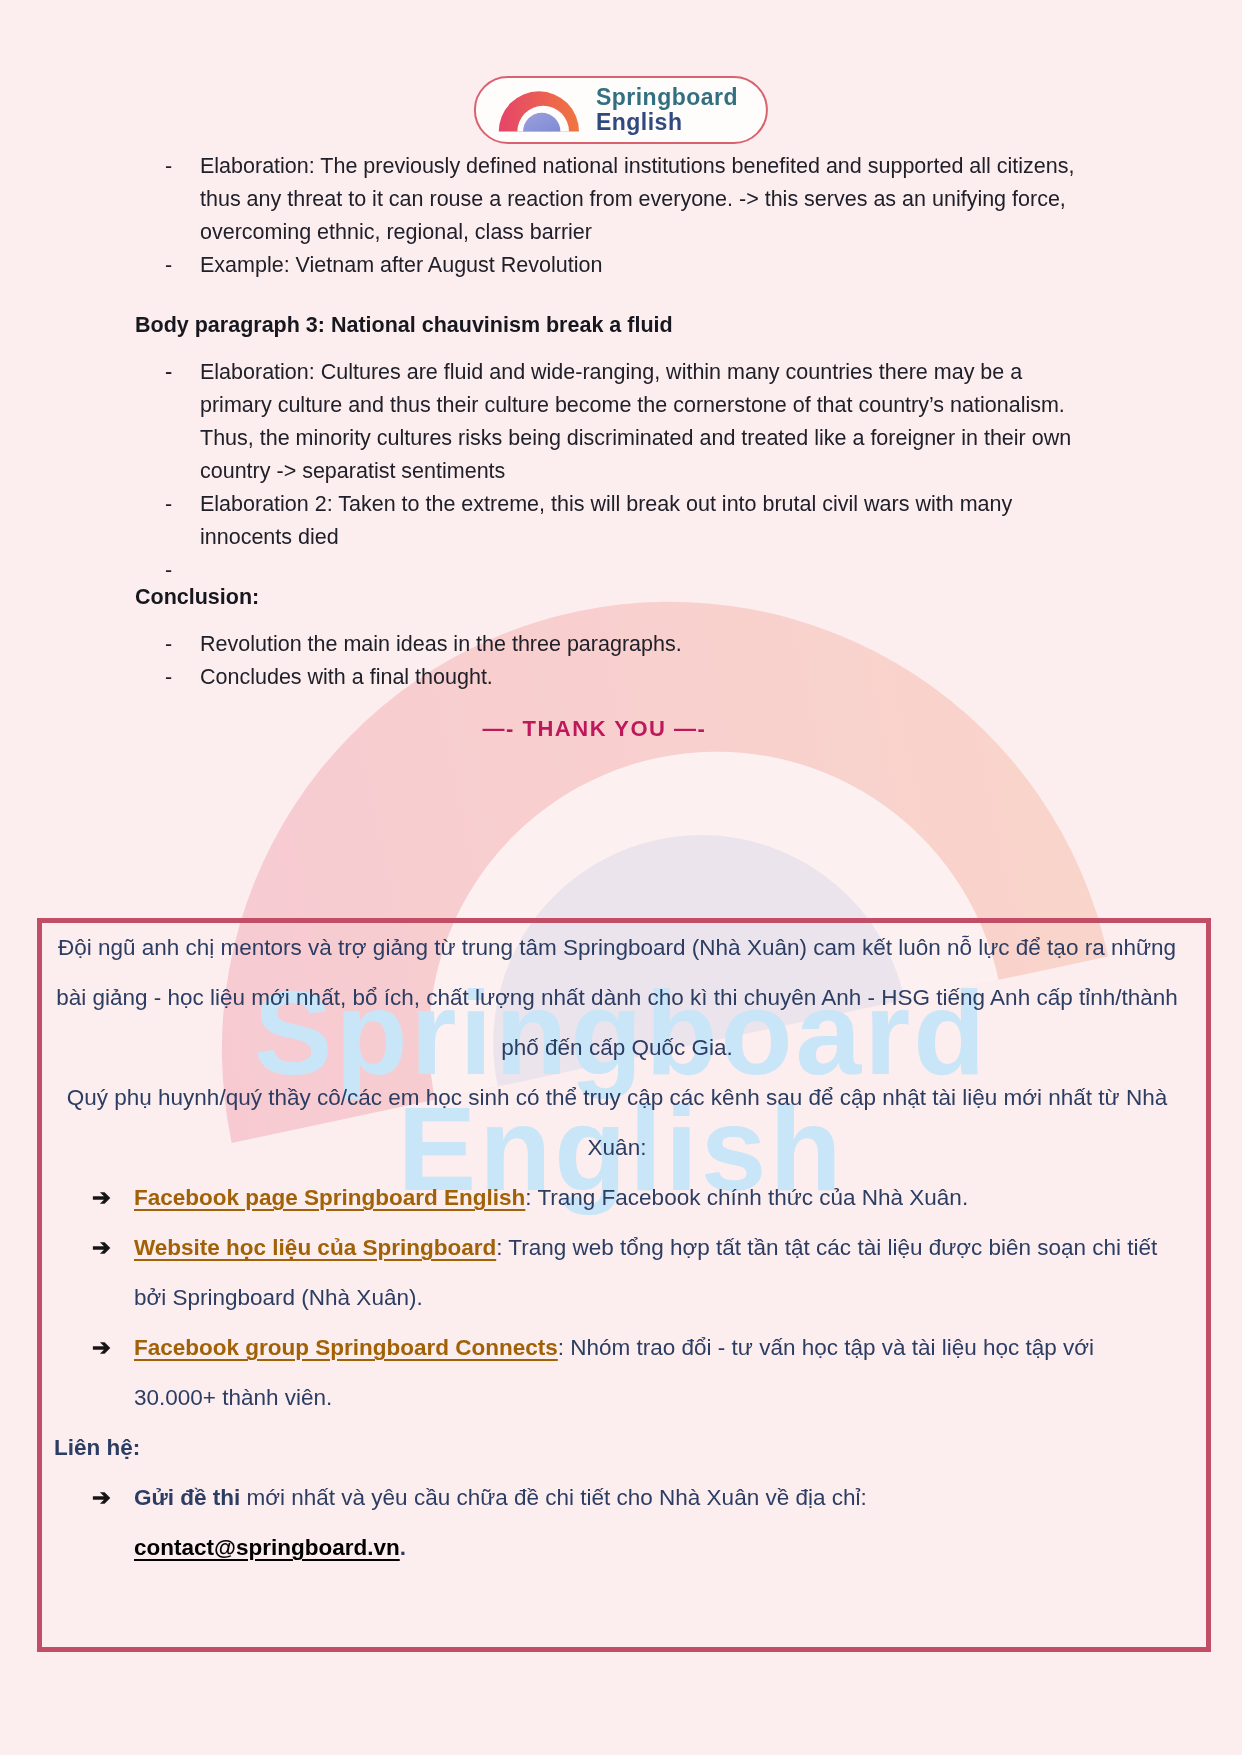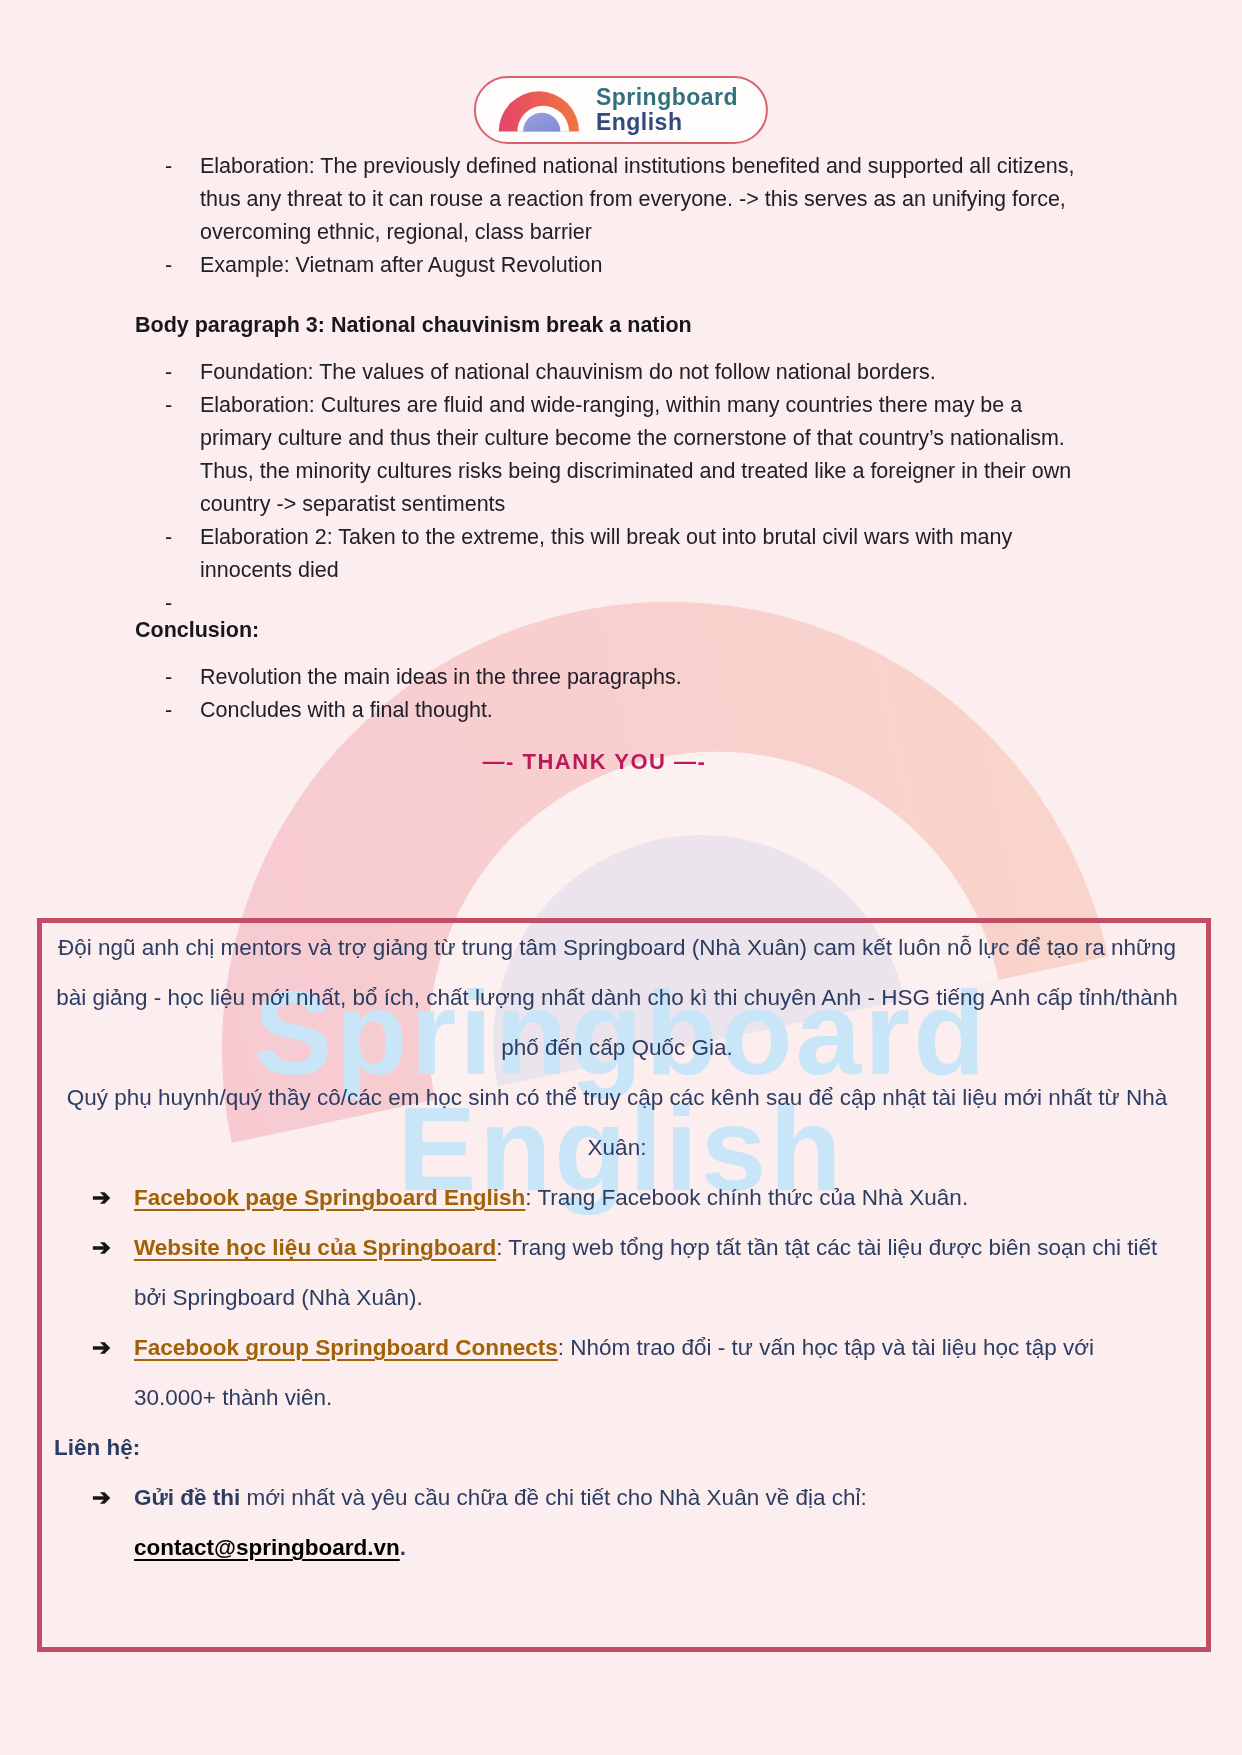--- a/index.html
+++ b/index.html
@@ -115,26 +115,25 @@
     <li>
       <span class="dash">-</span>
       <span>Elaboration: The previously defined national institutions benefited and supported all citizens, thus any threat to it can rouse a reaction from everyone. -&gt; this serves as an unifying force, overcoming ethnic, regional, class barrier</span>
     </li>
     <li>
       <span class="dash">-</span>
       <span>Example: Vietnam after August Revolution</span>
     </li>
   </ul>
 
-  <h3>Body paragraph 3: National chauvinism break a nation</h3>
+  <h3>Body paragraph 3: National chauvinism break a fluid</h3>
 
   <ul class="dash-list">
     <li>
       <span class="dash">-</span>
-      <span>Foundation: The values of national chauvinism do not follow national borders.</span>
     </li>
     <li>
       <span class="dash">-</span>
       <span>Elaboration: Cultures are fluid and wide-ranging, within many countries there may be a primary culture and thus their culture become the cornerstone of that country’s nationalism. Thus, the minority cultures risks being discriminated and treated like a foreigner in their own country -&gt; separatist sentiments</span>
     </li>
     <li>
       <span class="dash">-</span>
       <span>Elaboration 2: Taken to the extreme, this will break out into brutal civil wars with many innocents died</span>
     </li>
     <li>

